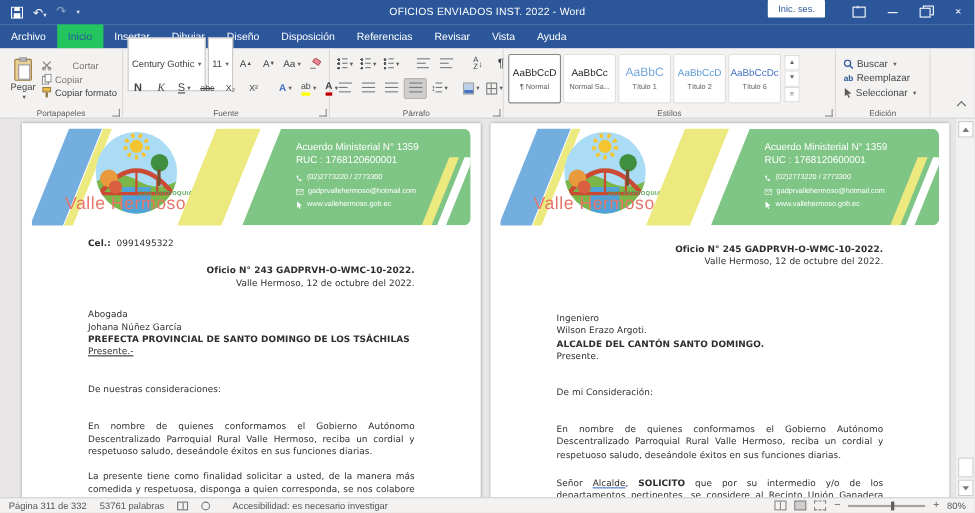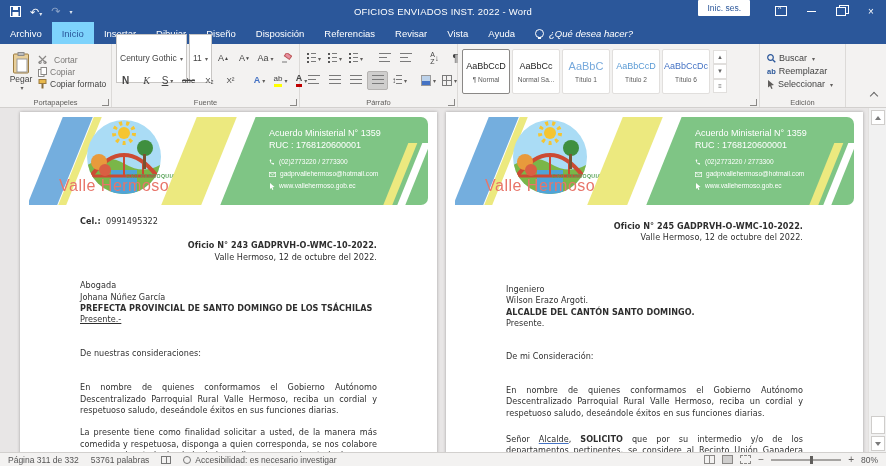--- a/index.html
+++ b/index.html
@@ -19,21 +19,21 @@
   .signin{background:#fff;color:#2b579a;font-size:8.5px;padding:3px 9px;border:none;border-radius:1px;margin-right:16px;cursor:pointer;}
   .wbtn{width:30px;height:22px;display:flex;align-items:center;justify-content:center;color:#fff;font-size:10px;}
   .ico-restore{position:relative;width:8px;height:7px;border:1px solid #fff;background:#2b579a;}
   .ico-restore::before{content:"";position:absolute;left:2px;top:-3px;width:8px;height:7px;border:1px solid #fff;z-index:-1;}
   .ico-min{width:9px;height:1px;background:#fff;display:inline-block;}
   .ico-ribbonopt{position:relative;width:10px;height:8px;border:1px solid #fff;}
   .ico-ribbonopt::after{content:"^";position:absolute;left:2px;top:-2px;font-size:7px;}
   
   .tabrow{height:22px;background:#2b579a;display:flex;align-items:stretch;color:#fff;font-size:9.5px;}
   .tab{padding:0 10px;display:flex;align-items:center;cursor:pointer;}
-  .tab.active{background:#7dd3fc;color:#2b579a;}
+  .tab.active{background:#22c55e;color:#2b579a;}
   .tellme{display:flex;align-items:center;gap:5px;padding:0 10px;font-style:italic;}
   .bulb{width:7px;height:7px;border:1px solid #fff;border-radius:50%;position:relative;display:inline-block;}
   .bulb::after{content:"";position:absolute;left:2px;top:7px;width:3px;height:2px;background:#fff;}
   
   .ribbon{height:63px;background:#f3f2f1;border-bottom:1px solid #d2d0ce;display:flex;position:relative;font-size:9px;color:#444;}
   .rgroup{position:relative;border-right:1px solid #dcdad8;padding:3px 3px 11px 4px;box-sizing:border-box;}
   .glabel{position:absolute;bottom:0;left:0;right:0;text-align:center;font-size:7.5px;color:#605e5c;}
   .launcher{position:absolute;right:2px;bottom:1px;width:6px;height:6px;border-right:1px solid #8a8886;border-bottom:1px solid #8a8886;}
   .rrow{display:flex;align-items:center;height:22px;gap:2px;}
   .rbtn{display:inline-flex;align-items:center;justify-content:center;min-width:15px;height:17px;padding:0 2px;border-radius:2px;cursor:pointer;}
@@ -156,40 +156,36 @@
   <span class="tab">Archivo</span>
   <span class="tab active">Inicio</span>
   <span class="tab">Insertar</span>
   <span class="tab">Dibujar</span>
   <span class="tab">Diseño</span>
   <span class="tab">Disposición</span>
   <span class="tab">Referencias</span>
   <span class="tab">Revisar</span>
   <span class="tab">Vista</span>
   <span class="tab">Ayuda</span>
-  <span class="tellme">
-    <span class="bulb"></span>
-    <span>¿Qué desea hacer?</span>
-  </span>
 </div>
 
 <div class="ribbon">
 
   <div class="rgroup" style="width:112px;display:flex;">
     <div style="width:34px;display:flex;flex-direction:column;align-items:center;justify-content:center;">
       <svg width="18" height="22" viewBox="0 0 18 22">
         <rect x="1.5" y="2" width="15" height="19" rx="1" fill="#e8cf9a" stroke="#9c7b3f"></rect>
         <rect x="6" y="0.5" width="6" height="3" fill="#bdbdbd" stroke="#8a8a8a"></rect>
         <rect x="5" y="7" width="10" height="13" fill="#fff" stroke="#9a9a9a"></rect>
       </svg>
       <span style="font-size:8.5px;">Pegar</span>
       <span class="car">▾</span>
     </div>
     <div style="display:flex;flex-direction:column;justify-content:center;gap:2px;color:#7a7876;">
-      <span style="display:flex;align-items:center;gap:7px;">
+      <span style="display:flex;align-items:center;gap:19px;">
         <svg width="9" height="9" viewBox="0 0 9 9">
             <path d="M1,1 L8,8 M8,1 L1,8" stroke="#8a8886" stroke-width="1.2" fill="none"></path>
             <circle cx="2" cy="7.5" r="1.3" fill="none" stroke="#8a8886"></circle>
             <circle cx="7" cy="7.5" r="1.3" fill="none" stroke="#8a8886"></circle>
           </svg>
         <span style="font-size:8.5px;">Cortar</span>
       </span>
       <span style="display:flex;align-items:center;gap:3px;">
         <svg width="9" height="10" viewBox="0 0 9 10">
             <rect x="0.5" y="2.5" width="5.5" height="7" fill="#fff" stroke="#8a8886"></rect>
@@ -347,20 +343,21 @@
     </div>
     <div class="stylecell c6">
       <span class="sprev">AaBbCcDc</span>
       <span class="slab">Título 6</span>
     </div>
     <div class="galcol">
       <span class="galbtn">▲</span>
       <span class="galbtn">▼</span>
       <span class="galbtn">≡</span>
     </div>
+    <span class="glabel">Estilos</span>
     <span class="launcher"></span>
   </div>
 
   <div class="rgroup" style="width:86px;">
     <div style="display:flex;flex-direction:column;justify-content:center;gap:3px;height:48px;padding-left:3px;">
       <span style="display:flex;align-items:center;gap:3px;">
         <svg width="9" height="9" viewBox="0 0 9 9">
             <circle cx="3.5" cy="3.5" r="2.8" fill="none" stroke="#2b579a" stroke-width="1.2"></circle>
             <path d="M5.7,5.7 L8.3,8.3" stroke="#2b579a" stroke-width="1.3"></path>
           </svg>
@@ -548,21 +545,21 @@
 
 <div class="watermark">
   
   
 </div>
 
 <div class="statusbar">
   <span>Página 311 de 332</span>
   <span>53761 palabras</span>
   <span class="sb-book"></span>
-  <span style="display:flex;align-items:center;gap:4px;">
+  <span style="display:flex;align-items:center;gap:20px;">
     <span class="sb-acc"></span>
     <span>Accesibilidad: es necesario investigar</span>
   </span>
   <span class="sb-right">
     <span class="viewico book"></span>
     <span class="viewico active"></span>
     <span class="viewico web"></span>
     <span style="font-size:10px;color:#605e5c;">−</span>
     <span class="zoomtrack">
         <span class="zoomthumb"></span>

